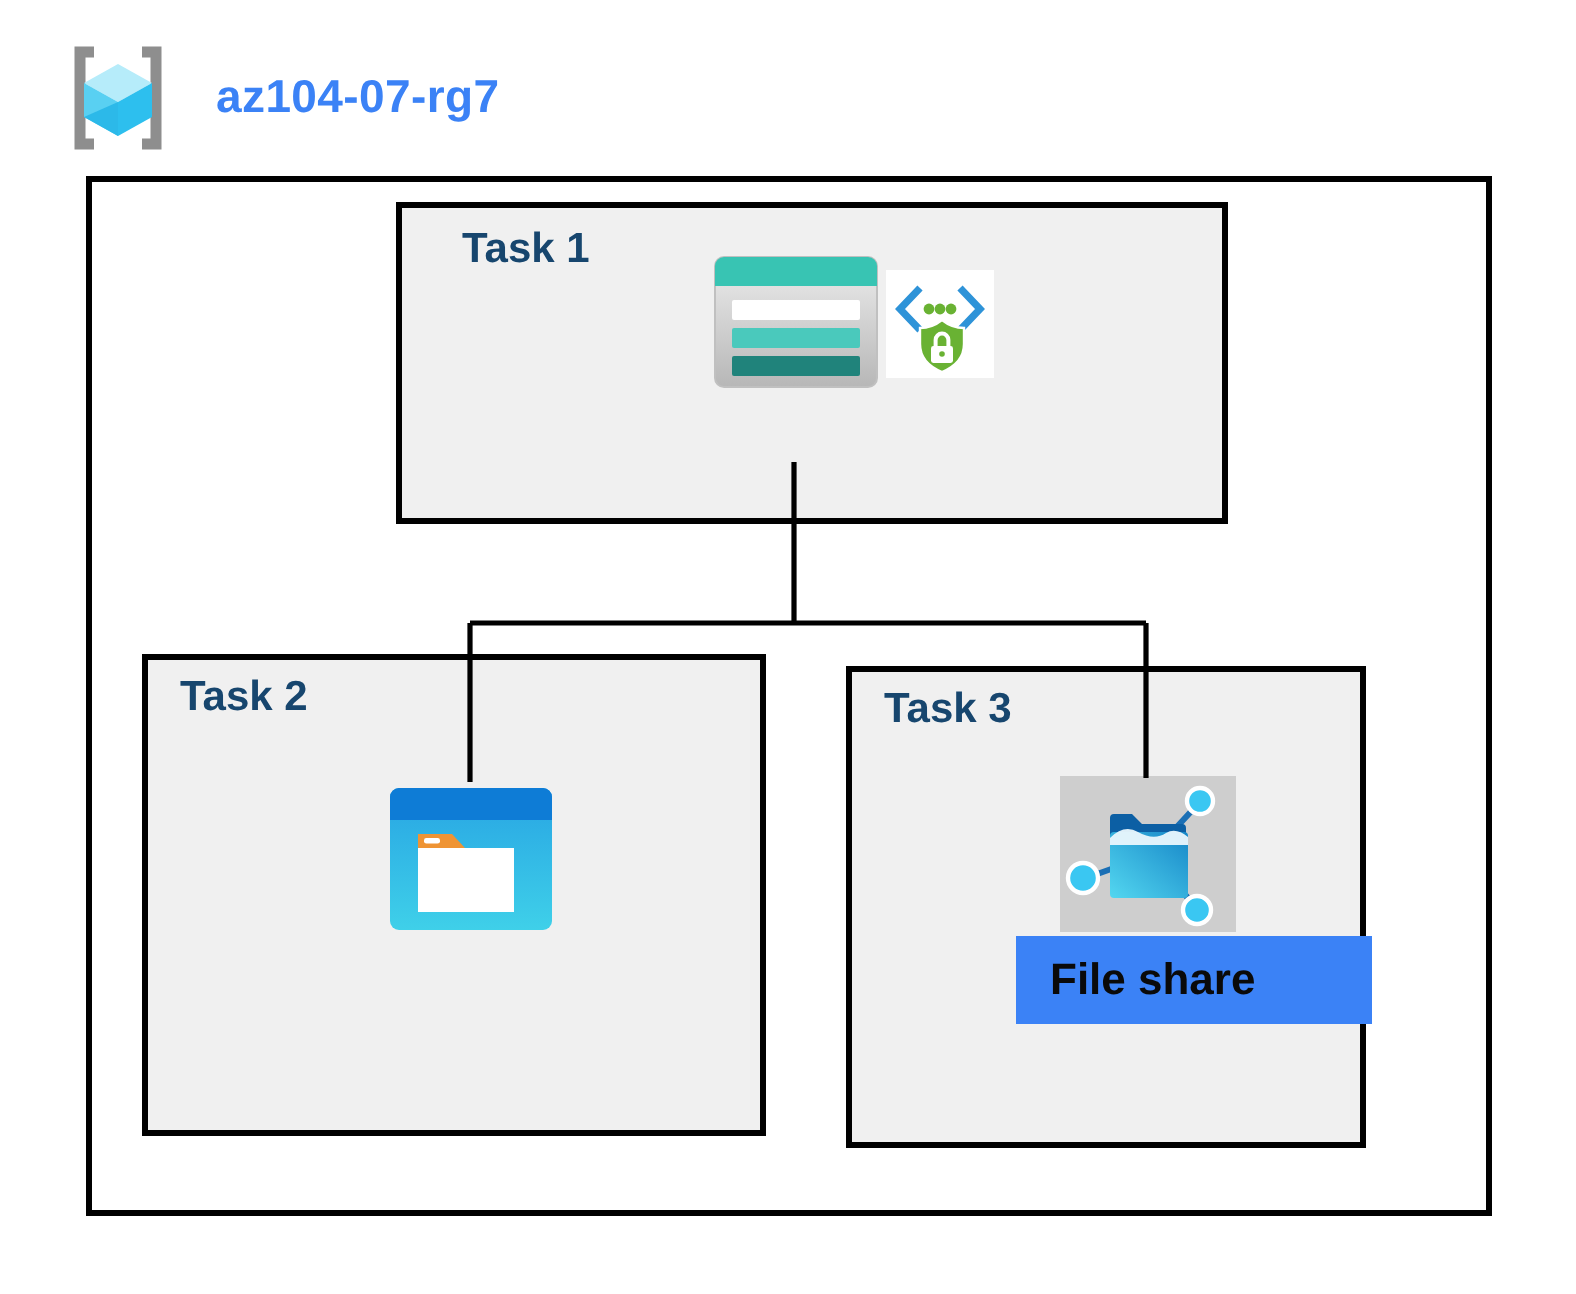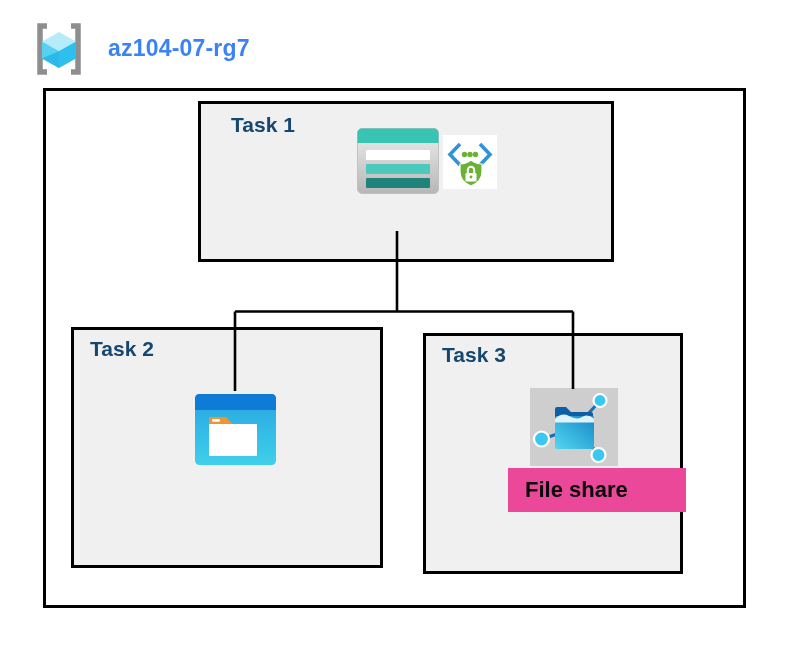--- a/index.html
+++ b/index.html
@@ -47,21 +47,21 @@
 
   .icon{position:absolute;display:block;}
   .icon svg{display:block;width:100%;height:100%;}
   .storage-icon{left:156px;top:24px;width:82px;height:66px;}
   .sas-icon{left:242px;top:31px;width:54px;height:54px;background:#ffffff;}
   .blob-icon{left:121px;top:64px;width:81px;height:71px;}
 
   
   .fs-icon-tile{position:absolute;left:104px;top:52px;width:88px;height:78px;background:#cecece;}
   .fs-name-tile{
-    position:absolute;left:82px;top:132px;width:178px;height:44px;background:#ec4899;
+    position:absolute;left:82px;top:132px;width:178px;height:44px;background:#3b82f6;
   }
   .fs-name-tile .fs-text{
     font-size:22px;font-weight:700;color:#0a0a0a;line-height:44px;padding-left:17px;
     white-space:nowrap;
   }
 
   
   .connectors{left:0;top:0;width:788px;height:647px;z-index:3;pointer-events:none;}
 </style>
 </head>

